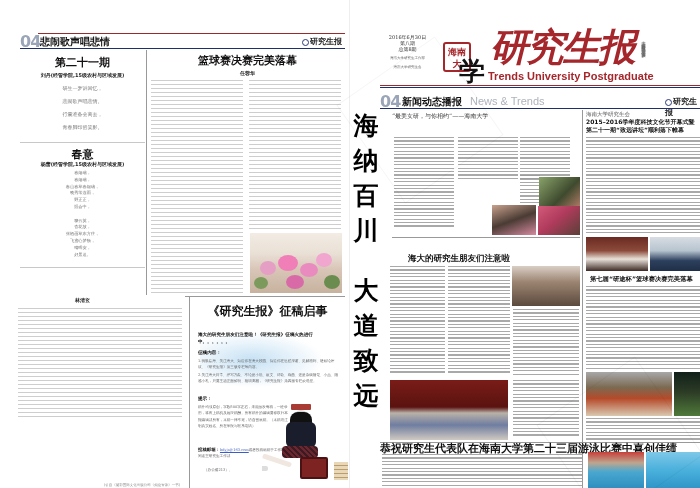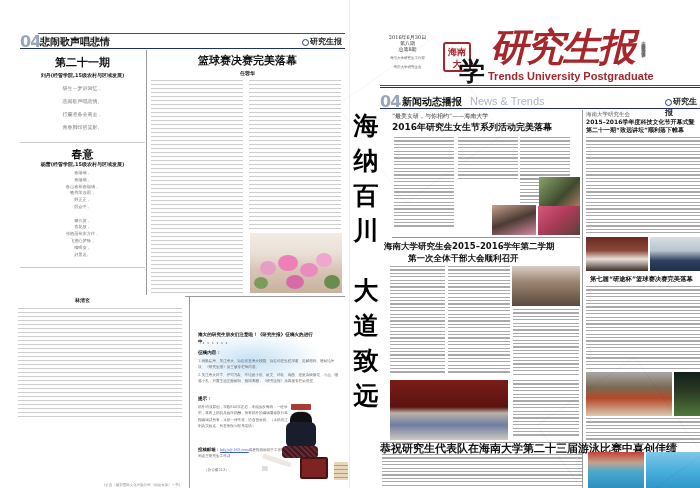--- a/index.html
+++ b/index.html
@@ -108,20 +108,21 @@
     <div class="abs" style="left:50px;top:30px;width:18px;height:14px;border-radius:50%;background:#e98bbf;"></div>
     <div class="abs" style="left:66px;top:20px;width:16px;height:14px;border-radius:50%;background:#f0a6cf;"></div>
     <div class="abs" style="left:36px;top:42px;width:18px;height:14px;border-radius:50%;background:#d96aa8;"></div>
     <div class="abs" style="left:4px;top:44px;width:14px;height:12px;border-radius:50%;background:#7c9a5c;"></div>
     <div class="abs" style="left:74px;top:42px;width:16px;height:14px;border-radius:50%;background:#6b8c4f;"></div>
   </div>
 
   <div class="hline" style="left:185px;top:296px;width:160px;background:#999;"></div>
   <div class="vline" style="left:189px;top:296px;height:192px;background:#999;"></div>
 
+  <div class="title" style="left:190px;top:303px;width:155px;font-size:12px;font-family:'DejaVu Serif',serif;">《研究生报》征稿启事</div>
   <div class="photo" style="left:200px;top:330px;width:130px;height:60px;background:radial-gradient(ellipse at 40% 50%,rgba(150,200,235,.55),rgba(255,255,255,0) 65%);"></div>
   <div class="abs" style="left:198px;top:331px;width:140px;font-family:'DejaVu Sans',sans-serif;font-size:4.6px;font-weight:bold;line-height:7px;color:#111;">海大的研究生朋友们注意啦！《研究生报》征稿火热进行中。。。。。。</div>
   <div class="abs" style="left:198px;top:350px;font-family:'DejaVu Sans',sans-serif;font-size:4.6px;font-weight:bold;color:#111;">征稿内容：</div>
   <div class="abs" style="left:198px;top:358px;width:140px;font-size:3.6px;line-height:6px;color:#666;">1.我眼看海、关注海大、知道你在海大校园、知道你在思想深邃、见解独到、诸如论评议、《研究生报》第三版专栏等内容。</div>
   <div class="abs" style="left:198px;top:372px;width:140px;font-size:3.6px;line-height:6px;color:#666;">2.关注海大日常、抒写万象、不论是小说、散文、诗歌、戏曲、还是杂谈随笔、小品、随感小札，只要主题正面鲜明、格调高雅，《研究生报》第四版专栏欢迎您。</div>
   <div class="abs" style="left:198px;top:396px;font-family:'DejaVu Sans',sans-serif;font-size:4.6px;font-weight:bold;color:#111;">提示：</div>
   <div class="abs" style="left:198px;top:404px;width:90px;font-size:3.6px;line-height:6.4px;color:#666;">稿件均须原创，字数800字左右，未能按发每稿，一经录用，将有上稿机及相应稿酬。所有稿件的编辑要修权归本报编辑部所有，来稿一律不退，请自留底稿。（来稿请注明真实姓名、所在学院与联系电话）</div>
   <div class="abs" style="left:198px;top:447px;width:90px;font-size:3.6px;line-height:6px;color:#666;">
     <span style="font-family:'DejaVu Sans',sans-serif;font-weight:bold;color:#111;font-size:4.4px;">投稿邮箱：</span><a style="color:#3b5cc6;text-decoration:underline;">hdyjs@163.com</a><span>或者投稿纸稿于工作时间送至研究生工作部</span>
   </div>
@@ -180,34 +181,32 @@
     <div>百</div>
     <div>川</div>
     <div style="height:25px;"></div>
     <div>大</div>
     <div>道</div>
     <div>致</div>
     <div>远</div>
   </div>
 
   <div class="kicker" style="left:42px;top:112px;font-size:6px;">“最美女研，与你相约”——海南大学</div>
-  <div class="headline" style="left:42px;top:121px;font-size:9px;">2016年研究生女生节系列活动完美落幕</div>
   <div class="fake-text dense" style="left:44px;top:137px;width:60px;height:92px;"></div>
   <div class="fake-text dense" style="left:108px;top:137px;width:60px;height:42px;"></div>
   <div class="fake-text dense" style="left:170px;top:137px;width:50px;height:42px;"></div>
   <div class="fake-text dense" style="left:170px;top:175px;width:20px;height:30px;"></div>
   <div class="photo" style="left:189px;top:177px;width:41px;height:30px;background:linear-gradient(135deg,#8aa36a,#3e4a2e 60%,#b07a66);"></div>
   <div class="photo" style="left:142px;top:205px;width:44px;height:30px;background:linear-gradient(160deg,#c9a28e,#4a3b34 50%,#d68aa0);"></div>
   <div class="photo" style="left:188px;top:206px;width:42px;height:29px;background:linear-gradient(140deg,#d35a7a,#b03b5c 45%,#5a4038);"></div>
 
   <div class="vline" style="left:232px;top:110px;height:378px;background:#999;"></div>
   <div class="hline" style="left:42px;top:237px;width:188px;background:#999;"></div>
 
-  <div class="headline" style="left:34px;top:241px;font-size:8.5px;">海南大学研究生会2015–2016学年第二学期</div>
-  <div class="headline" style="left:58px;top:253px;font-size:8.5px;">第一次全体干部大会顺利召开</div>
+  <div class="headline" style="left:58px;top:253px;font-size:8.5px;">海大的研究生朋友们注意啦</div>
   <div class="fake-text dense" style="left:40px;top:266px;width:55px;height:108px;"></div>
   <div class="fake-text dense" style="left:98px;top:266px;width:62px;height:108px;"></div>
   <div class="photo" style="left:162px;top:266px;width:68px;height:40px;background:linear-gradient(180deg,#d9cfc5 0%,#9c8471 40%,#5b4a3e 100%);"></div>
   <div class="fake-text dense" style="left:163px;top:309px;width:66px;height:68px;"></div>
   <div class="photo" style="left:40px;top:380px;width:118px;height:60px;background:linear-gradient(180deg,#7a1c18 0%,#5a1310 45%,#b9b2a8 55%,#6f7da0 75%,#cfc9c1 100%);"></div>
   <div class="fake-text dense" style="left:163px;top:380px;width:66px;height:58px;"></div>
 
   <div class="hline" style="left:30px;top:442px;width:320px;background:#999;"></div>
 
   <div class="headline" style="left:30px;top:441px;font-size:11px;">恭祝研究生代表队在海南大学第二十三届游泳比赛中喜创佳绩</div>

